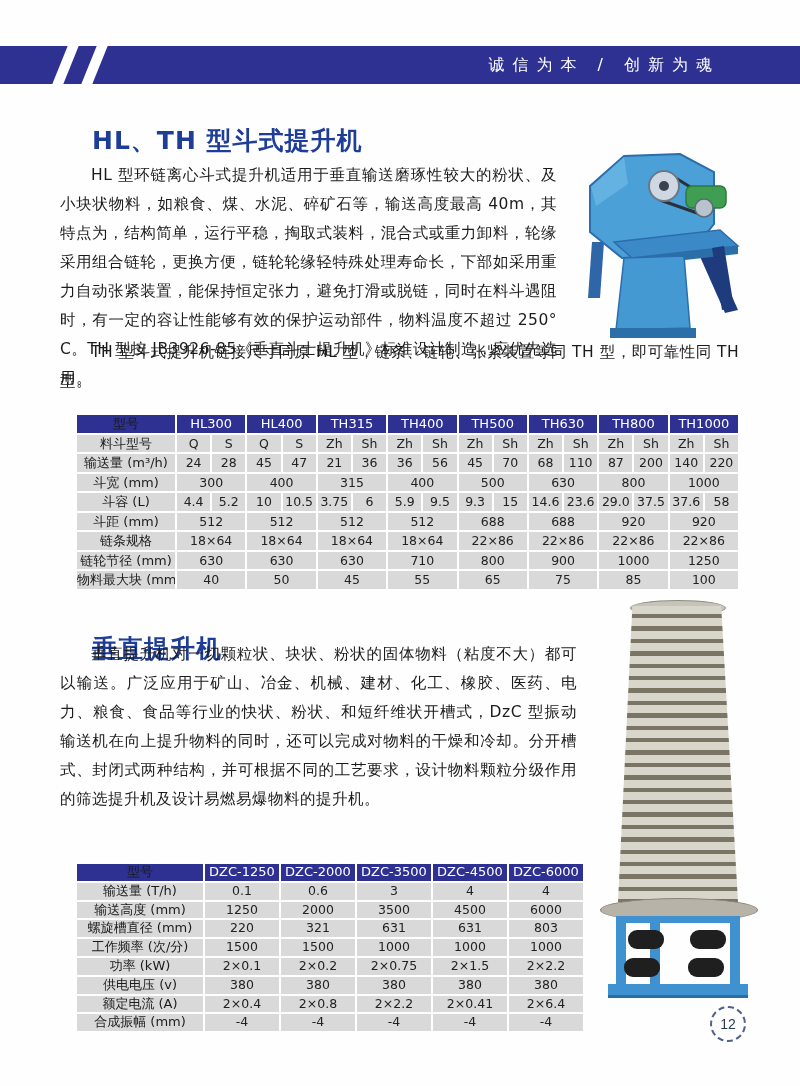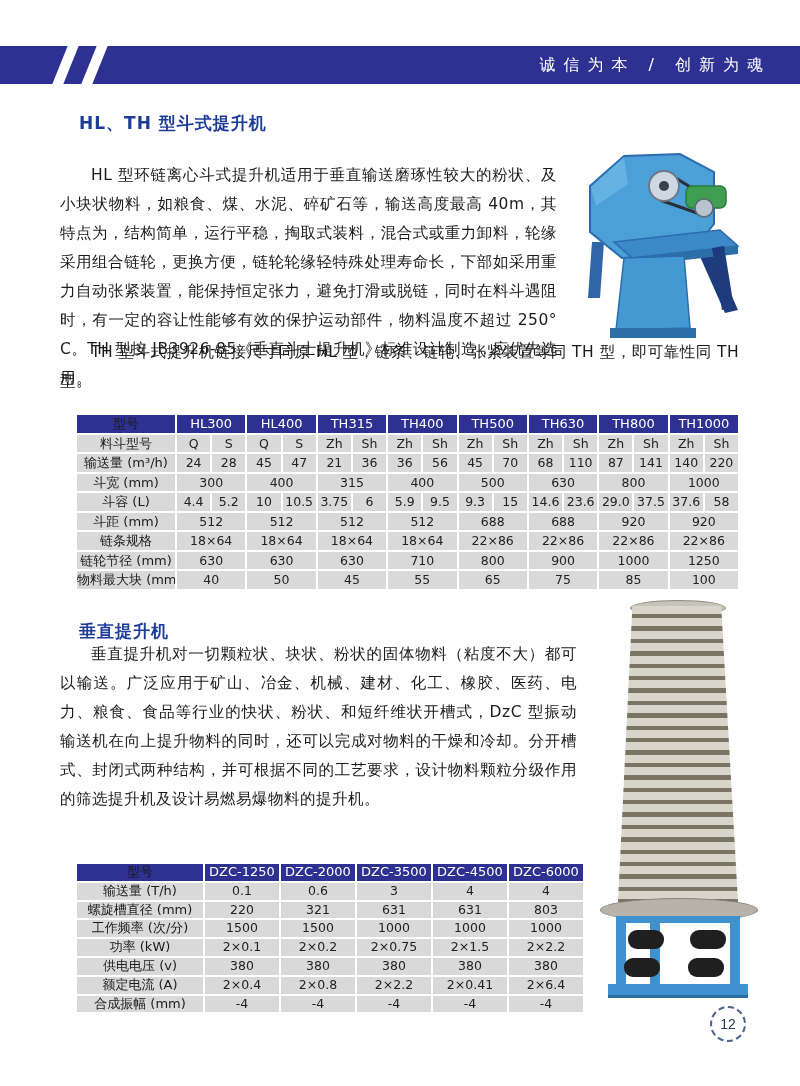--- a/index.html
+++ b/index.html
@@ -14,27 +14,27 @@
     background:#2e3192;overflow:hidden;
   }
   .slash{
     position:absolute;top:-10px;height:58px;width:11px;background:#ffffff;
     transform:skewX(-22deg);
   }
   .slash.s1{left:60px;}
   .slash.s2{left:89px;}
   .slogan{
     position:absolute;right:0;top:0;height:38px;line-height:38px;
-    padding-right:29px;color:#ffffff;font-size:16px;letter-spacing:8px;
+    padding-right:80px;color:#ffffff;font-size:16px;letter-spacing:8px;
     white-space:nowrap;
   }
   
   .sec-title{
-    position:absolute;left:75px;margin:4px;color:#1e3d99;
-    font-size:17px;font-weight:bold;letter-spacing:1px;line-height:1.1;
+    position:absolute;left:75px;margin:17px;color:#1e3d99;
+    font-size:25px;font-weight:bold;letter-spacing:1px;line-height:1.1;
   }
   #title-hlth{top:110px;}
   #title-vert{top:618px;}
   .para{
     position:absolute;left:60px;margin:0;
     font-size:15.5px;line-height:29px;letter-spacing:.5px;
     text-align:justify;text-indent:2em;color:#1b1b1b;
   }
   #para-hlth{top:161px;width:497px;}
   #para-note{top:338px;width:690px;text-align:left;}
@@ -193,21 +193,21 @@
           <td>47</td>
           <td>21</td>
           <td>36</td>
           <td>36</td>
           <td>56</td>
           <td>45</td>
           <td>70</td>
           <td>68</td>
           <td>110</td>
           <td>87</td>
-          <td>141</td>
+          <td>200</td>
           <td>140</td>
           <td>220</td>
         </tr>
         <tr>
           <td class="lbl">斗宽 (mm)</td>
           <td colspan="2">300</td>
           <td colspan="2">400</td>
           <td colspan="2">315</td>
           <td colspan="2">400</td>
           <td colspan="2">500</td>
@@ -319,20 +319,28 @@
       <tbody>
         <tr>
           <td class="lbl">输送量 (T/h)</td>
           <td>0.1</td>
           <td>0.6</td>
           <td>3</td>
           <td>4</td>
           <td>4</td>
         </tr>
         <tr>
+          <td class="lbl">输送高度 (mm)</td>
+          <td>1250</td>
+          <td>2000</td>
+          <td>3500</td>
+          <td>4500</td>
+          <td>6000</td>
+        </tr>
+        <tr>
           <td class="lbl">螺旋槽直径 (mm)</td>
           <td>220</td>
           <td>321</td>
           <td>631</td>
           <td>631</td>
           <td>803</td>
         </tr>
         <tr>
           <td class="lbl">工作频率 (次/分)</td>
           <td>1500</td>

